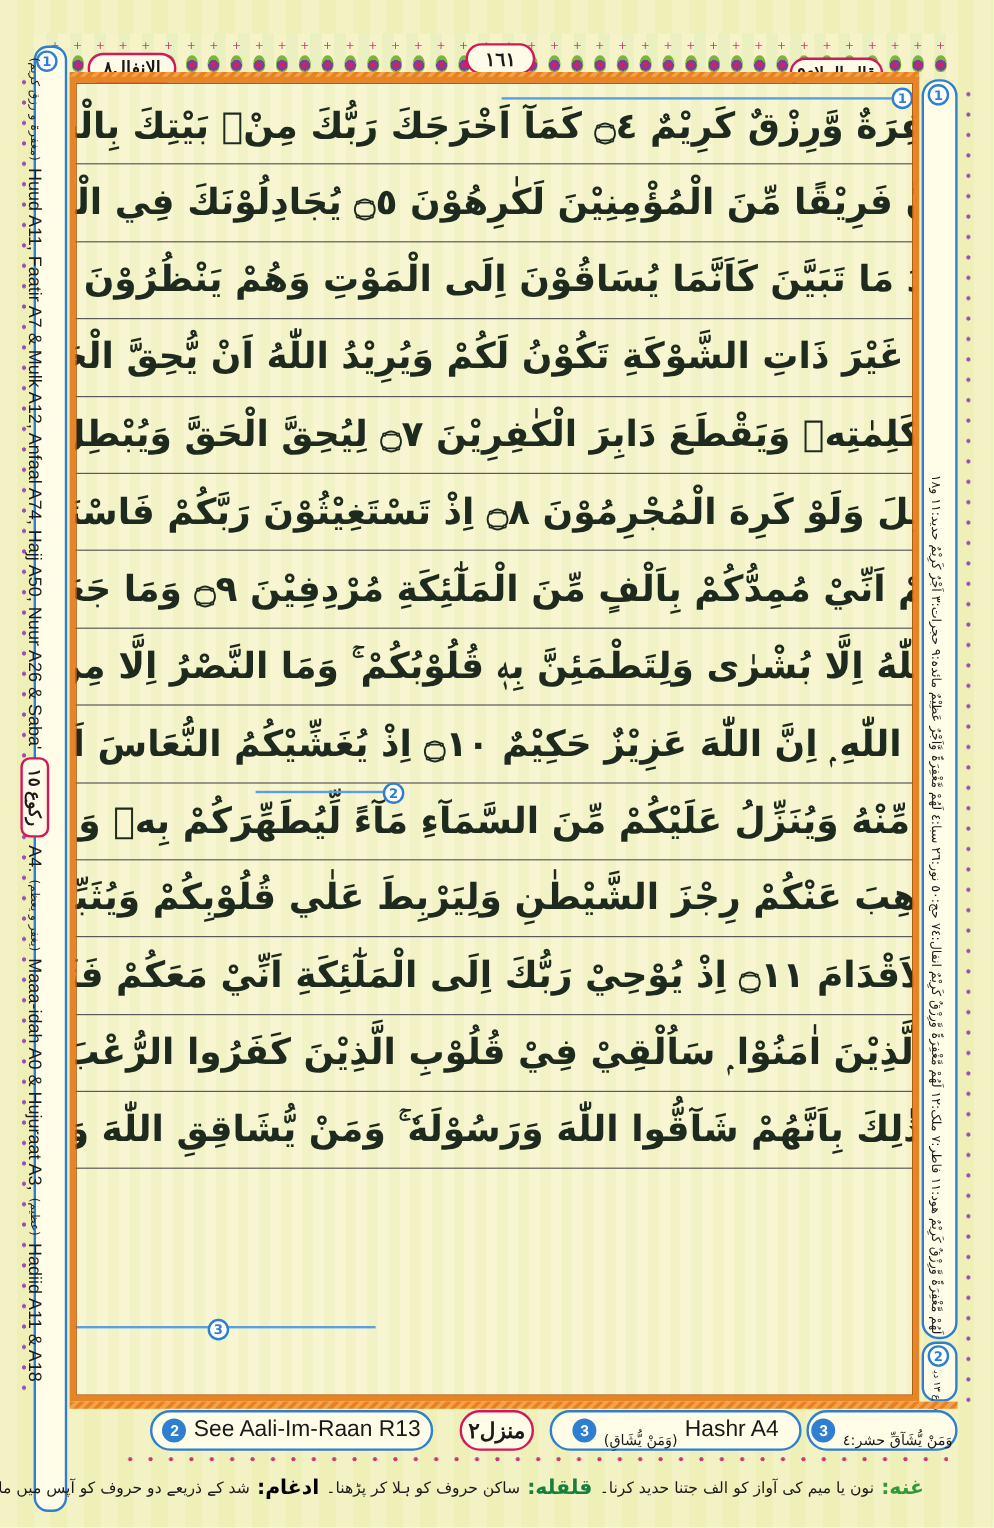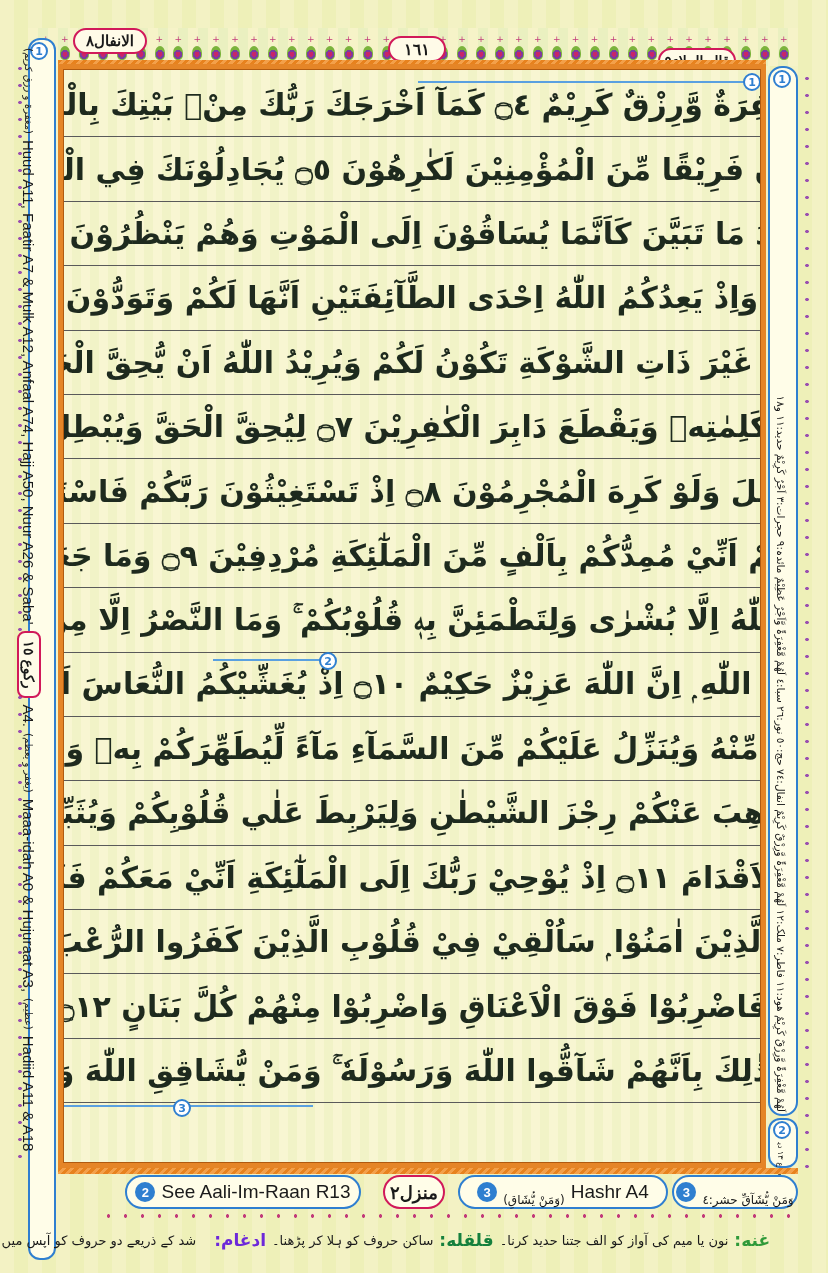--- a/index.html
+++ b/index.html
@@ -32,21 +32,21 @@
   .frame-top-border {
     position: absolute; left: 58px; top: 60px; width: 708px; height: 6px;
     background: repeating-linear-gradient(135deg, #e7821e 0 3px, #f3a04a 3px 6px);
   }
   .cartouche {
     position: absolute; background: #fffbe8;
     border: 2.5px solid #d1195a; border-radius: 16px;
     display: flex; align-items: center; justify-content: center;
     font-family: "DejaVu Serif", serif; color: #1a1a1a; font-weight: bold;
   }
-  .cart-surah { left: 73px; top: 28px; width: 74px; height: 26px; font-size: 15px; }
+  .cart-surah { left: 73px; top: 44px; width: 74px; height: 26px; font-size: 15px; }
   .cart-page { left: 388px; top: 36px; width: 58px; height: 26px; font-size: 16px; }
   .cart-juz { left: 658px; top: 48px; width: 78px; height: 26px; font-size: 14px; }
 
   
   .main-frame {
     position: absolute; left: 58px; top: 64px; width: 708px; height: 1104px;
     border: 5px solid #e58527;
     background: repeating-linear-gradient(90deg, #f8f6d2 0 9px, #f1f3c7 9px 18px);
   }
   .main-frame::after {
@@ -143,21 +143,21 @@
 
   
   .footer {
     position: absolute; left: 80px; top: 1222px; width: 690px; height: 36px;
     direction: rtl; display: flex; align-items: center; gap: 6px;
     font-family: "DejaVu Sans", sans-serif; font-size: 13px; color: #1a1a1a; white-space: nowrap;
   }
   .footer .term { font-weight: bold; font-size: 17px; }
   .t-ghunna { color: #2f9a3a; text-align: center; }
   .t-qalqala { color: #15803d; }
-  .t-idgham { color: #6d28d9; margin-left: 12px; }
+  .t-idgham { color: #000000; }
 </style>
 </head>
 <body>
 
 <div class="header-band"></div>
 <div class="ornament-row">
   <span class="ornament"></span>
   <span class="ornament"></span>
   <span class="ornament"></span>
   <span class="ornament"></span>
@@ -215,32 +215,30 @@
   <span class="urdu">(عظیم)</span>
   <span>Hadiid A11 &amp; A18</span>
 </div>
 
 <div class="frame-top-border"></div>
 <div class="main-frame">
   <div class="verse-lines">
     <div class="verse-line">مَغْفِرَةٌ وَّرِزْقٌ كَرِيْمٌ ۝٤ كَمَآ اَخْرَجَكَ رَبُّكَ مِنْۢ بَيْتِكَ بِالْحَقِّ</div>
     <div class="verse-line">وَاِنَّ فَرِيْقًا مِّنَ الْمُؤْمِنِيْنَ لَكٰرِهُوْنَ ۝٥ يُجَادِلُوْنَكَ فِي الْحَقِّ</div>
     <div class="verse-line">بَعْدَ مَا تَبَيَّنَ كَاَنَّمَا يُسَاقُوْنَ اِلَى الْمَوْتِ وَهُمْ يَنْظُرُوْنَ ۝٦</div>
-    <div class="verse-line">وَاِذْ يَعِدُكُمُ اللّٰهُ اِحْدَى الطَّآئِفَتَيْنِ اَنَّهَا لَكُمْ وَتَوَدُّوْنَ</div>
     <div class="verse-line">اَنَّ غَيْرَ ذَاتِ الشَّوْكَةِ تَكُوْنُ لَكُمْ وَيُرِيْدُ اللّٰهُ اَنْ يُّحِقَّ الْحَقَّ</div>
     <div class="verse-line">بِكَلِمٰتِهٖ وَيَقْطَعَ دَابِرَ الْكٰفِرِيْنَ ۝٧ لِيُحِقَّ الْحَقَّ وَيُبْطِلَ</div>
     <div class="verse-line">الْبَاطِلَ وَلَوْ كَرِهَ الْمُجْرِمُوْنَ ۝٨ اِذْ تَسْتَغِيْثُوْنَ رَبَّكُمْ فَاسْتَجَابَ</div>
     <div class="verse-line">لَكُمْ اَنِّيْ مُمِدُّكُمْ بِاَلْفٍ مِّنَ الْمَلٰٓئِكَةِ مُرْدِفِيْنَ ۝٩ وَمَا جَعَلَهُ</div>
     <div class="verse-line">اللّٰهُ اِلَّا بُشْرٰى وَلِتَطْمَئِنَّ بِهٖ قُلُوْبُكُمْ ۚ وَمَا النَّصْرُ اِلَّا مِنْ</div>
     <div class="verse-line">عِنْدِ اللّٰهِ ۭ اِنَّ اللّٰهَ عَزِيْزٌ حَكِيْمٌ ۝١٠ اِذْ يُغَشِّيْكُمُ النُّعَاسَ اَمَنَةً</div>
     <div class="verse-line">مِّنْهُ وَيُنَزِّلُ عَلَيْكُمْ مِّنَ السَّمَآءِ مَآءً لِّيُطَهِّرَكُمْ بِهٖ وَ</div>
     <div class="verse-line">يُذْهِبَ عَنْكُمْ رِجْزَ الشَّيْطٰنِ وَلِيَرْبِطَ عَلٰي قُلُوْبِكُمْ وَيُثَبِّتَ</div>
     <div class="verse-line">بِهِ الْاَقْدَامَ ۝١١ اِذْ يُوْحِيْ رَبُّكَ اِلَى الْمَلٰٓئِكَةِ اَنِّيْ مَعَكُمْ فَثَبِّتُوا</div>
     <div class="verse-line">الَّذِيْنَ اٰمَنُوْا ۭ سَاُلْقِيْ فِيْ قُلُوْبِ الَّذِيْنَ كَفَرُوا الرُّعْبَ</div>
-    <div class="verse-line">فَاضْرِبُوْا فَوْقَ الْاَعْنَاقِ وَاضْرِبُوْا مِنْهُمْ كُلَّ بَنَانٍ ۝١٢</div>
     <div class="verse-line">ذٰلِكَ بِاَنَّهُمْ شَآقُّوا اللّٰهَ وَرَسُوْلَهٗ ۚ وَمَنْ يُّشَاقِقِ اللّٰهَ وَ</div>
     <div class="verse-line"></div>
   </div>
   <div class="ref-line" style="left:355px; top:12px; width:340px;"></div>
   <div class="ref-badge" style="left:680px; top:4px;">1</div>
   <div class="ref-line" style="left:150px; top:590px; width:120px;"></div>
   <div class="ref-badge" style="left:256px; top:583px;">2</div>
   <div class="ref-line" style="left:0px; top:1036px; width:250px;"></div>
   <div class="ref-badge" style="left:110px; top:1030px;">3</div>
 </div>

